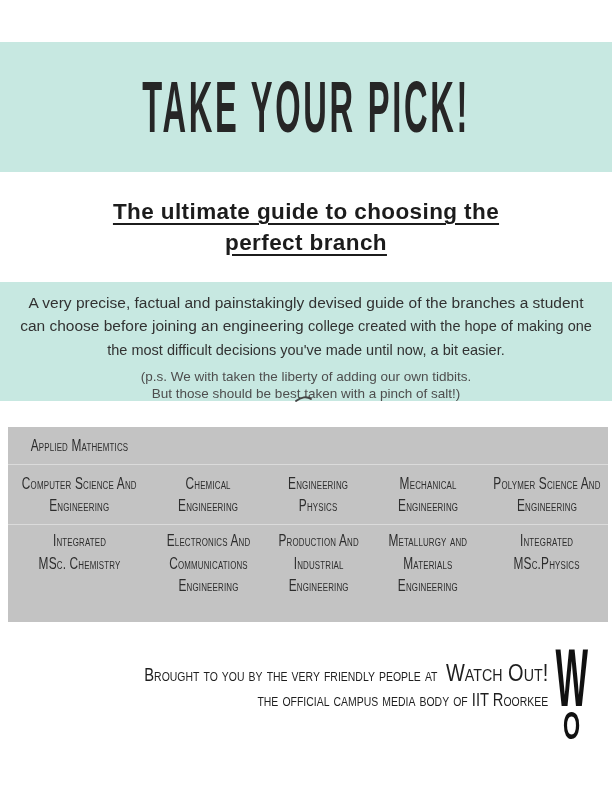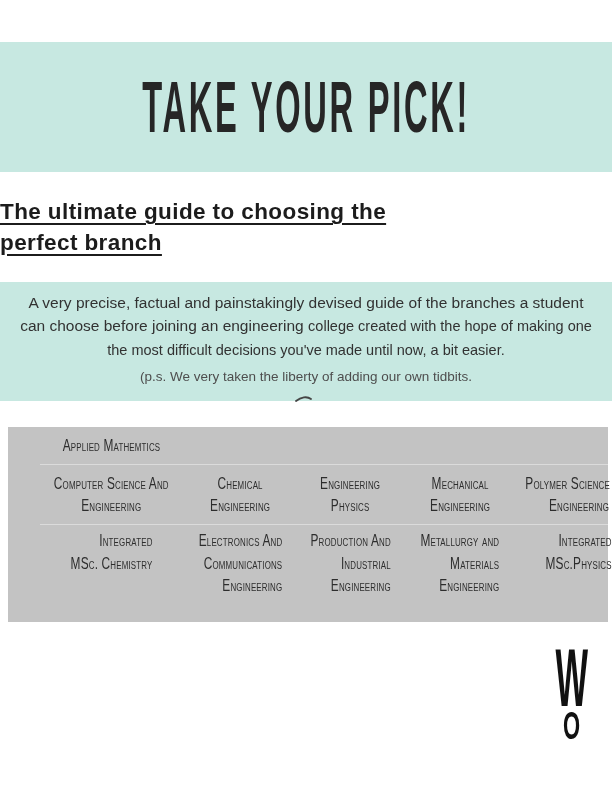--- a/index.html
+++ b/index.html
@@ -16,21 +16,21 @@
   }
   .title {
     margin:0; font-weight:600; font-size:48px; letter-spacing:4px;
     color:#262626; white-space:nowrap;
     transform:scale(0.68,1.5);
   }
 
   
   .subtitle {
     position:absolute; left:0; top:196px; width:612px; margin:0;
-    font-size:22.5px; line-height:31px; font-weight:bold;
+    text-align:center; font-size:22.5px; line-height:31px; font-weight:bold;
     letter-spacing:0.4px; color:#1c1c1c; white-space:pre-line;
     text-decoration:underline; text-decoration-thickness:2px; text-underline-offset:4px;
   }
 
   
   .intro {
     position:absolute; left:0; top:282px; width:612px; height:119px;
     background:var(--mint,#c7e8e1); box-sizing:border-box;
     padding:9px 14px 0; text-align:center;
   }
@@ -40,26 +40,26 @@
   .ps { margin:7px 0 0; font-size:13.5px; line-height:16.5px; color:#4e4e4e; }
 
   
   .clip-glyph { position:absolute; left:295px; top:395px; }
 
   
   .branch-table {
     position:absolute; left:8px; top:427px; width:600px; height:195px;
     background:var(--gray,#c3c3c3);
   }
-  .t-row { display:grid; grid-template-columns:143px 115px 105px 114px 123px; box-sizing:border-box;margin-left:32px; }
+  .t-row { display:grid; grid-template-columns:143px 115px 105px 114px 123px; box-sizing:border-box; }
   .t-row.r1 { height:37px; }
   .t-row.r2 { height:60px; border-top:1px solid rgba(255,255,255,0.4); }
   .t-row.r3 { height:98px; border-top:1px solid rgba(255,255,255,0.4); }
   .cell { display:flex; align-items:center; justify-content:center; text-align:center; }
-  .r3 .cell { align-items:flex-start; padding-top:5px;text-align:right; }
+  .r3 .cell { align-items:flex-start; padding-top:5px; }
   .cell-text {
     display:inline-block; font-variant:small-caps; font-weight:500;
     font-size:13.5px; line-height:18px; letter-spacing:0.2px; color:#2d2d2d;
     white-space:pre-line; transform:scale(0.88,1.25);
   }
   .r3 .cell-text { transform-origin:50% 0; }
 
   
   .credits { position:absolute; right:64px; top:661px; text-align:right; color:#1f1f1f; }
   .credit1 { transform:scale(0.95,1.15); transform-origin:100% 50%; white-space:nowrap; }
@@ -87,21 +87,22 @@
 
   <h2 class="subtitle">The ultimate guide to choosing the
 perfect branch</h2>
 
   <section class="intro">
     <p class="intro-text">
       <span class="lead">A very precise, factual and painstakingly devised guide of the branches a student can choose before joining an engineering</span>
       <span class="lead-cont">college created with the hope of making one the most difficult decisions you've made until now, a bit easier.</span>
     </p>
     <p class="ps">
-      <span>(p.s. We very taken the liberty of adding our own tidbits.</span><br>
+      <span>(p.s. We with taken the liberty of adding our own tidbits.</span><br>
+      <span>But those should be best taken with a pinch of salt!)</span>
     </p>
   </section>
 
   <svg class="clip-glyph" width="18" height="8" viewBox="0 0 18 8">
     <path d="M1 6 C 6 2, 12 1, 16 4" fill="none" stroke="#454545" stroke-width="1.8" stroke-linecap="round"></path>
   </svg>
 
   <div class="branch-table">
     <div class="t-row r1">
       <div class="cell">
@@ -150,19 +151,25 @@
 Materials
 Engineering</span>
         </div>
       <div class="cell">
           <span class="cell-text">Integrated
 MSc.Physics</span>
         </div>
     </div>
   </div>
 
+  <div class="credits">
+    <div class="credit1">
+      <span class="prefix">Brought to you by the very friendly people at</span><span class="brand">Watch Out!</span>
+    </div>
+    <div class="credit2">the official campus media body of IIT Roorkee</div>
+  </div>
 
   <div class="logo">
     <span class="logo-w">W</span>
     <span class="logo-o">O</span>
   </div>
 
 </div>
 
 </body></html>

